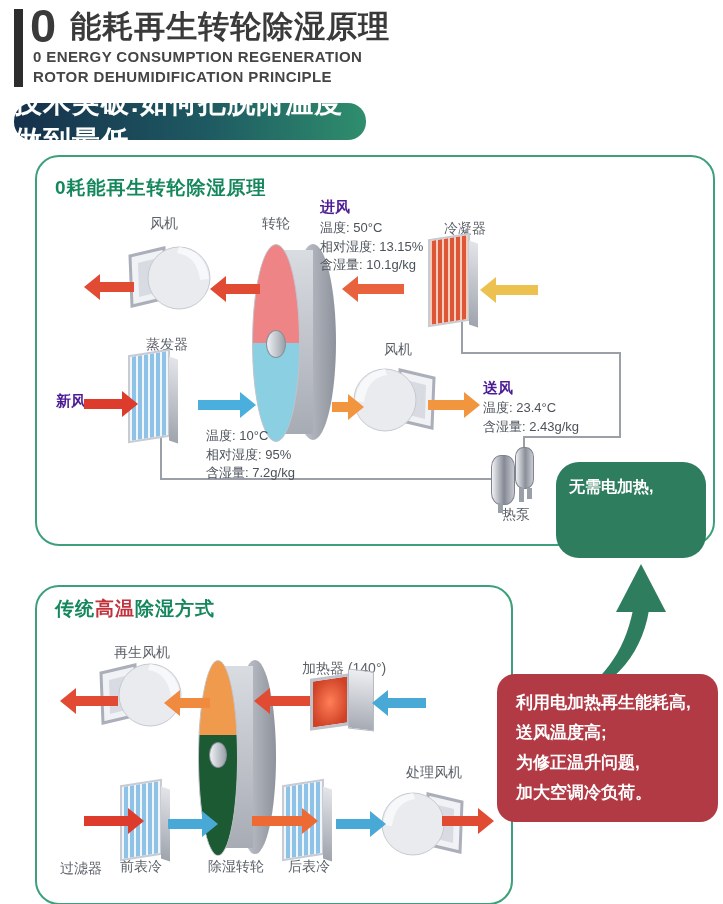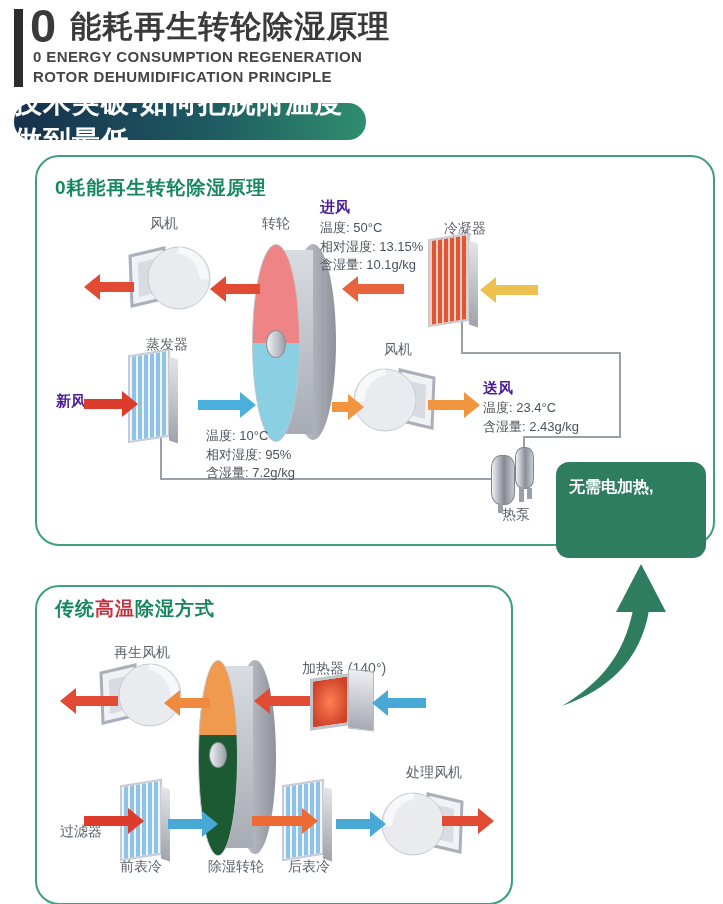--- a/index.html
+++ b/index.html
@@ -28,21 +28,21 @@
   .p-title{font-size:19px;font-weight:700;color:#15875c;letter-spacing:1px;white-space:nowrap;}
   .t-red{color:#c2323d;}
 
   
   .lbl{font-size:14px;color:#5c6168;white-space:nowrap;}
   .lbl.b{font-weight:700;color:#4c1d95;font-size:15px;}
   .datab{font-size:13px;color:#4c525a;line-height:18.5px;white-space:nowrap;}
 
   
   .note{color:#fff;font-weight:700;z-index:6;}
-  .note-green{left:556px;top:462px;width:150px;height:96px;border-radius:13px;
+  .note-green{left:556px;top:462px;width:150px;height:96px;border-radius:23px;
               background:#2e7d5e;font-size:16px;line-height:25px;padding:12px 0 0 13px;box-sizing:border-box;}
   .note-red{left:497px;top:674px;width:221px;height:148px;border-radius:18px;
             background:#b13a45;font-size:17px;line-height:30px;padding:14px 0 0 19px;box-sizing:border-box;}
 
   
   .rotor div{position:absolute;}
   .r-back{border-radius:50%;background:linear-gradient(90deg,#cfd2d8,#8e929c);}
   .r-mid{background:linear-gradient(180deg,#d9dce1,#a7abb4);}
   .r-face{border-radius:50%;border:1px solid #c0c3ca;}
   .r-hub{border-radius:50%;background:linear-gradient(90deg,#eef0f3,#9aa0a9);border:1px solid #8a8f98;}
@@ -209,21 +209,21 @@
   </svg>
 
   <div class="abs panel p2"></div>
   <div class="abs p-title" style="left:55px;top:596px;">
     <span>传统</span><span class="t-red">高温</span><span>除湿方式</span>
   </div>
 
   <div class="abs lbl" style="left:114px;top:644px;">再生风机</div>
   <div class="abs lbl" style="left:302px;top:660px;">加热器 (140°)</div>
   <div class="abs lbl" style="left:406px;top:764px;">处理风机</div>
-  <div class="abs lbl" style="left:60px;top:823px;">过滤器</div>
+  <div class="abs lbl" style="left:60px;top:860px;">过滤器</div>
   <div class="abs lbl" style="left:120px;top:858px;">前表冷</div>
   <div class="abs lbl" style="left:208px;top:858px;">除湿转轮</div>
   <div class="abs lbl" style="left:288px;top:858px;">后表冷</div>
 
   <svg class="abs z2" style="left:93px;top:653px;" width="92" height="86" viewBox="0 0 92 86">
     <polygon points="8,20 42,12 44,62 10,70" fill="#f1f2f5" stroke="#abafb9" stroke-width="3"></polygon>
     <polygon points="16,27 36,22 37,56 17,61" fill="#d8dbe1"></polygon>
     <ellipse cx="57" cy="42" rx="31" ry="31" fill="#e9ebef" stroke="#c7cad1"></ellipse>
     <path d="M57 11 q27 4 30 32 l-9 1 q-3 -24 -23 -27 Z" fill="#f7f8fa"></path>
   </svg>
@@ -277,14 +277,20 @@
   <svg class="abs z2" style="left:252px;top:808px;" width="66" height="26">
       <polygon points="0,8 50,8 50,0 66,13 50,26 50,18 0,18" fill="#ee6a35"></polygon>
     </svg>
   <svg class="abs z2" style="left:336px;top:811px;" width="50" height="26">
       <polygon points="0,8 34,8 34,0 50,13 34,26 34,18 0,18" fill="#49a9d6"></polygon>
     </svg>
   <svg class="abs z2" style="left:442px;top:808px;" width="52" height="26">
       <polygon points="0,8 36,8 36,0 52,13 36,26 36,18 0,18" fill="#e24b33"></polygon>
     </svg>
 
+  <div class="abs note note-red">
+    <div>利用电加热再生能耗高,</div>
+    <div>送风温度高;</div>
+    <div>为修正温升问题,</div>
+    <div>加大空调冷负荷。</div>
+  </div>
 
 </div>
 
 </body></html>

